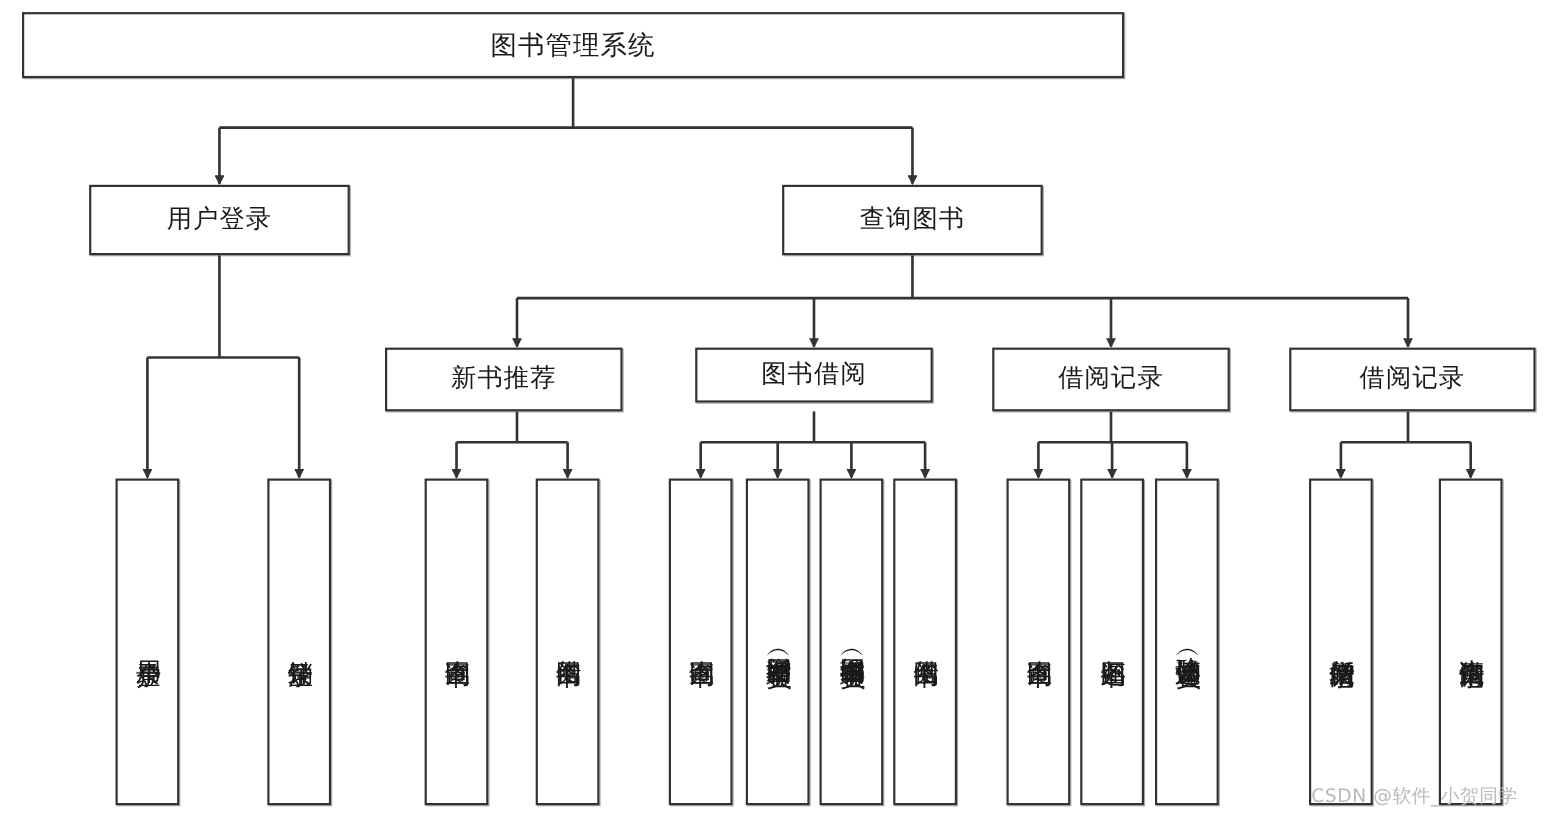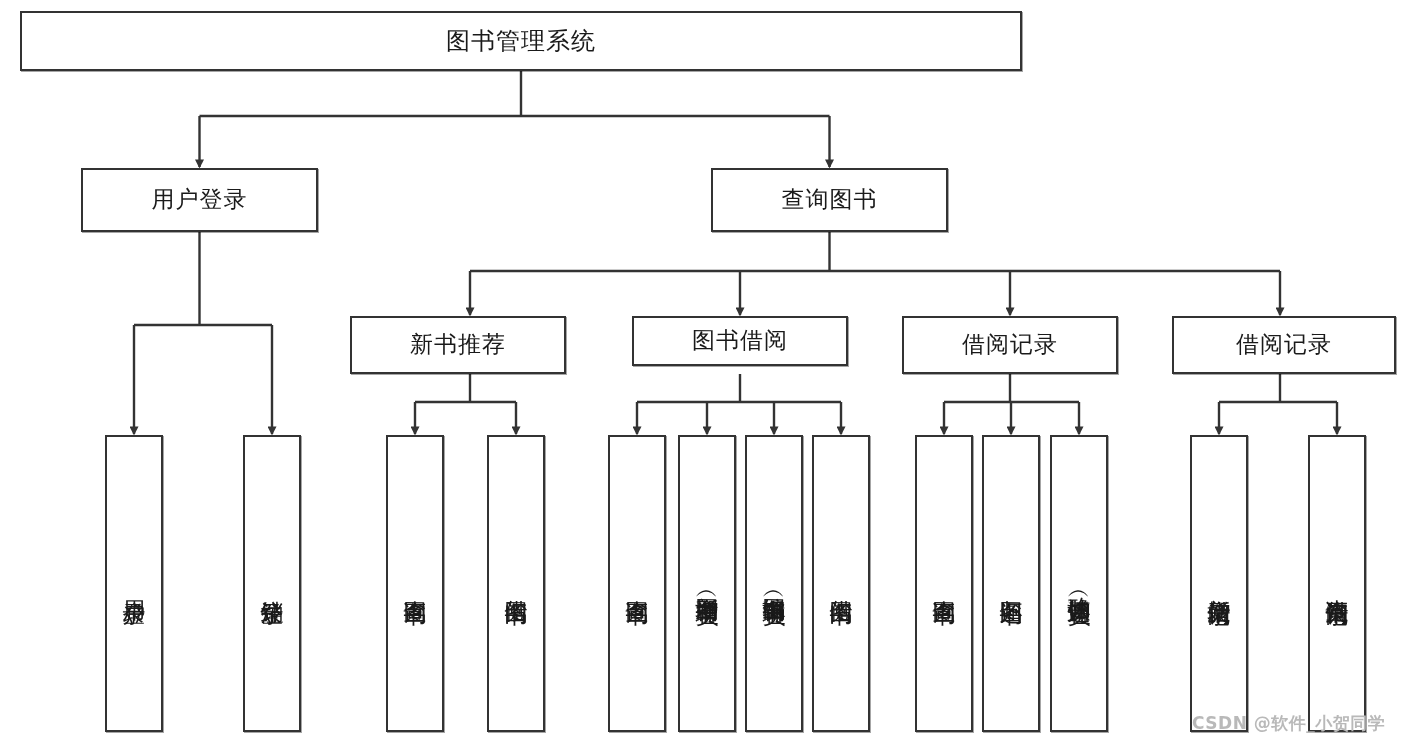--- a/index.html
+++ b/index.html
@@ -60,21 +60,20 @@
   }
   .watermark {
     position: absolute;
     left: 1192px;
     top: 712px;
     font-size: 17px;
     color: #b9b9b9;
     white-space: nowrap;
     letter-spacing: 0.5px;
     font-family: "DejaVu Sans", "Liberation Sans", sans-serif;
-    font-weight: bold;
   }
 </style>
 </head>
 <body>
 
 <div id="diagram-root">
 
   <svg id="edge-layer" viewBox="0 0 1405 747" width="1405" height="747" xmlns="http://www.w3.org/2000/svg">
     <defs>
       <marker id="arrowhead" markerWidth="9" markerHeight="9" refX="7.6" refY="4.5" orient="auto" markerUnits="userSpaceOnUse">

